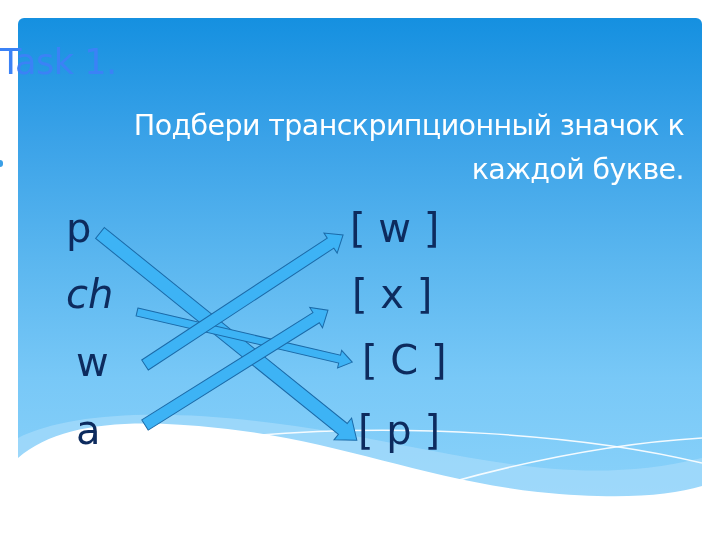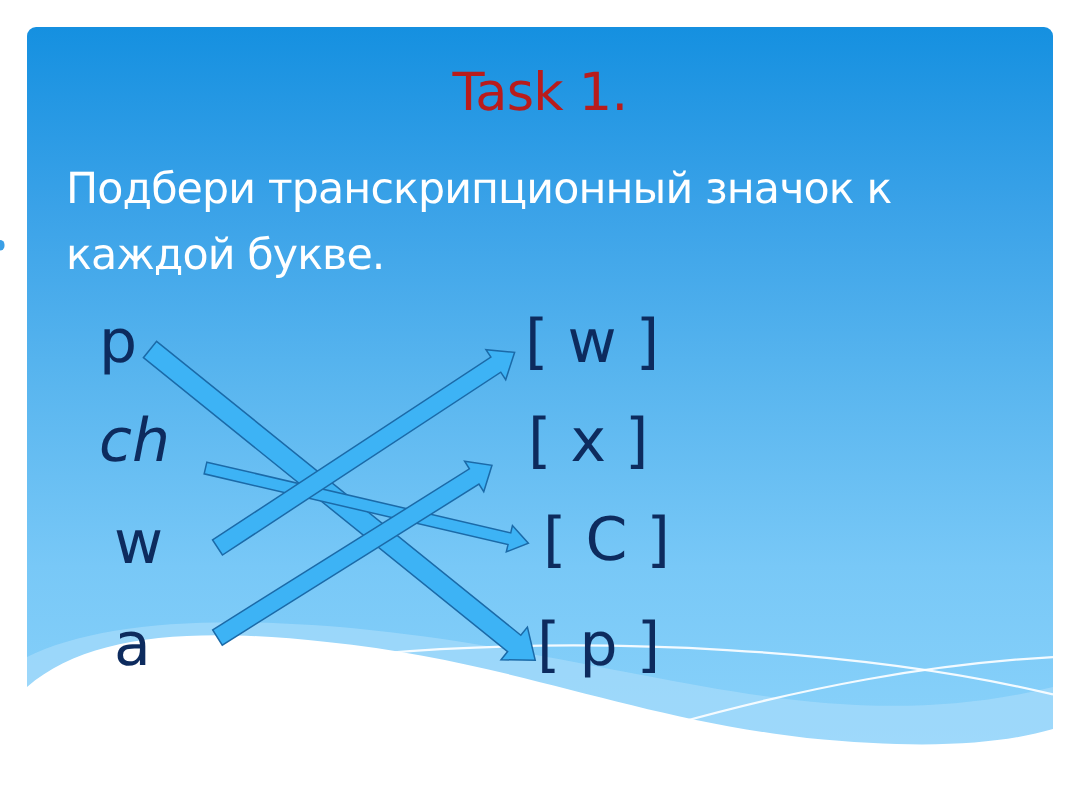--- a/index.html
+++ b/index.html
@@ -13,26 +13,26 @@
     border-radius: 6px 6px 0 0;
     background: linear-gradient(to bottom, #1590e0 0%, #3aa2e8 25%, #5ab6ef 50%, #78c8f7 75%, #8ad2fa 100%);
     overflow: hidden;
   }
   .wave { position: absolute; left: 0; top: 0; }
   .side-dot {
     position: absolute; left: 0; top: 160px; width: 3px; height: 7px;
     background: #3a9fe6; border-radius: 0 3px 3px 0;
   }
   .title {
-    position: absolute; left: 0; width: 720px; top: 42px; text-align: center;
-    color: #b91c1c; font-size: 35px; letter-spacing: -0.5px;
+    position: absolute; left: 0; width: 720px; top: 42px; text-align: left;
+    color: #3b82f6; font-size: 35px; letter-spacing: -0.5px;
   }
   .instruction {
     position: absolute; left: 44px; top: 104px; width: 640px;
-    color: #ffffff; font-size: 28.5px; line-height: 44px; letter-spacing: -0.6px;
+    color: #ffffff; font-size: 28.5px; line-height: 44px; letter-spacing: -0.6px; text-align: right;
   }
   .letter, .symbol {
     position: absolute; color: #0d2b5e; font-size: 40px; line-height: 1;
   }
   .arrows { position: absolute; left: 0; top: 0; }
 </style>
 </head>
 <body>
 
 <div class="panel">

